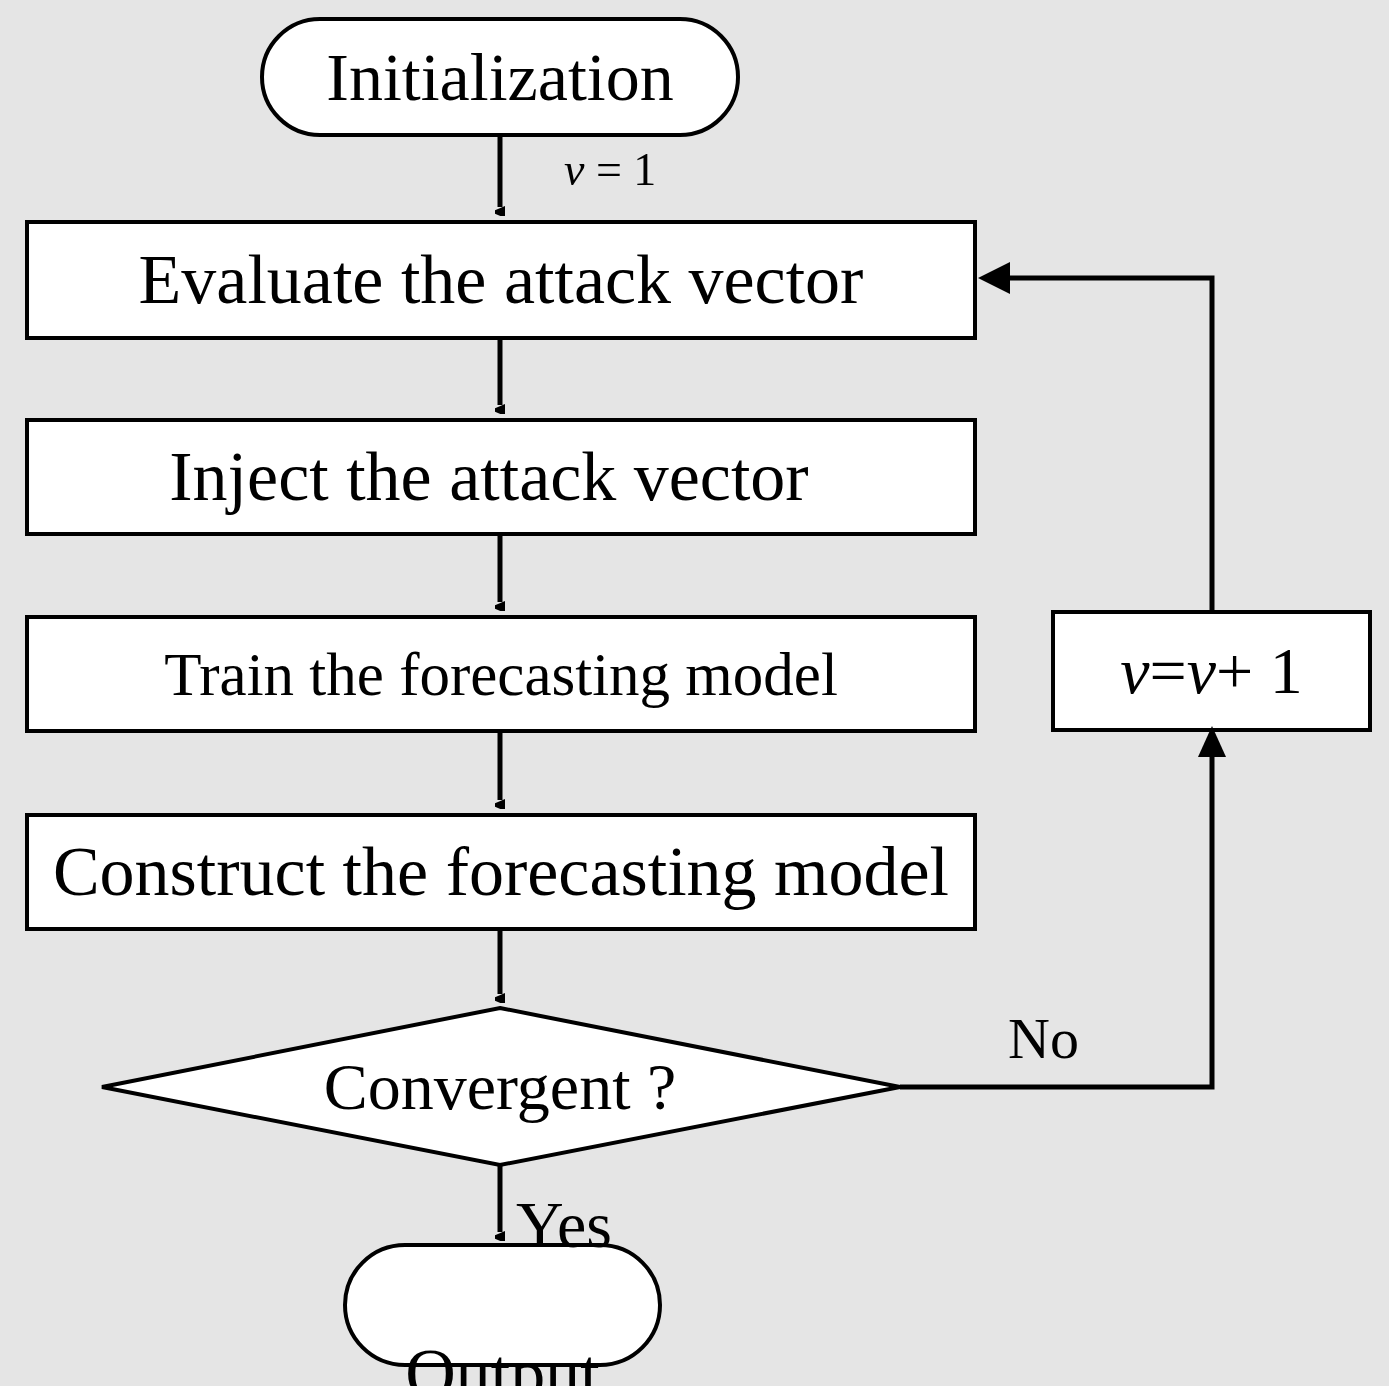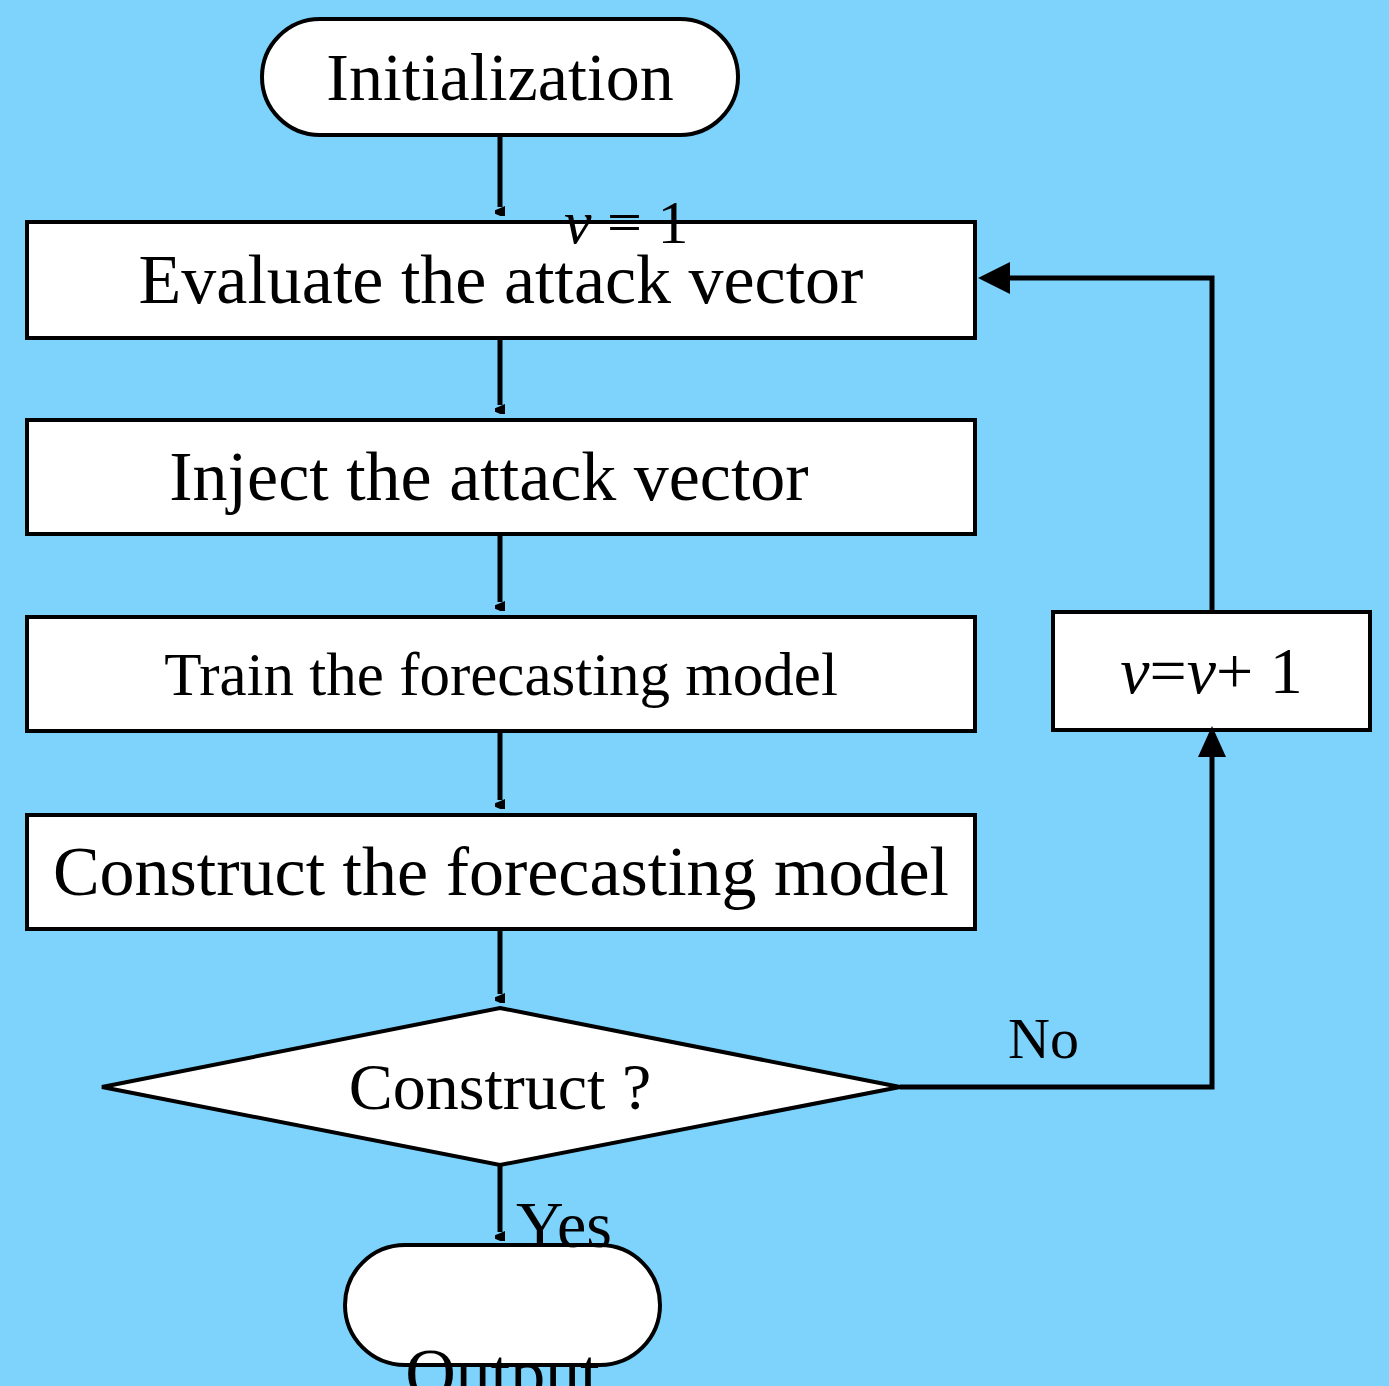--- a/index.html
+++ b/index.html
@@ -5,21 +5,21 @@
 <style>
   html, body {
     margin: 0;
     padding: 0;
     background: #ffffff;
   }
   #canvas {
     position: relative;
     width: 1389px;
     height: 1386px;
-    background: #7dd3fc;
+    background: #e5e5e5;
     overflow: hidden;
     font-family: "Liberation Serif", "DejaVu Serif", serif;
   }
   #flow-svg {
     position: absolute;
     left: 0;
     top: 0;
     width: 1389px;
     height: 1386px;
   }
@@ -99,32 +99,32 @@
   <div class="node-label" style="left:262px; top:19px; width:476px; height:116px; font-size:68px;">Initialization</div>
 
   <div class="node-label" style="left:27px; top:222px; width:948px; height:116px; font-size:70px;">Evaluate the attack vector</div>
 
   <div class="node-label" style="left:15px; top:420px; width:948px; height:114px; font-size:70px;">Inject the attack vector</div>
 
   <div class="node-label" style="left:27px; top:617px; width:948px; height:114px; font-size:61px;">Train the forecasting model</div>
 
   <div class="node-label" style="left:27px; top:815px; width:948px; height:114px; font-size:70px;">Construct the forecasting model</div>
 
-  <div class="node-label" style="left:220px; top:1030px; width:560px; height:114px; font-size:66px;">Construct ?</div>
+  <div class="node-label" style="left:220px; top:1030px; width:560px; height:114px; font-size:66px;">Convergent ?</div>
 
   <div class="node-label" style="left:1053px; top:612px; width:317px; height:118px; font-size:66px;">
       <span class="math-var">v</span>
       <span> = </span>
       <span class="math-var">v</span>
       <span> + 1</span>
     </div>
 
   <div class="node-label" style="left:345px; top:1314px; width:315px; height:120px; font-size:70px;">Output</div>
 
-  <div class="edge-label" style="left:564px; top:147px; font-size:62px;margin-top:44px;"><span class="math-var">v</span><span> = 1</span></div>
+  <div class="edge-label" style="left:564px; top:147px; font-size:46px;"><span class="math-var">v</span><span> = 1</span></div>
 
   <div class="edge-label" style="left:1008px; top:1010px; font-size:58px;">No</div>
 
   <div class="edge-label" style="left:516px; top:1176px; font-size:66px;margin-top:16px;">Yes</div>
 
   <div class="hit" style="left:262px; top:19px; width:476px; height:116px;"></div>
   <div class="hit" style="left:27px; top:222px; width:948px; height:116px;"></div>
   <div class="hit" style="left:27px; top:420px; width:948px; height:114px;"></div>
   <div class="hit" style="left:27px; top:617px; width:948px; height:114px;"></div>
   <div class="hit" style="left:27px; top:815px; width:948px; height:114px;"></div>

